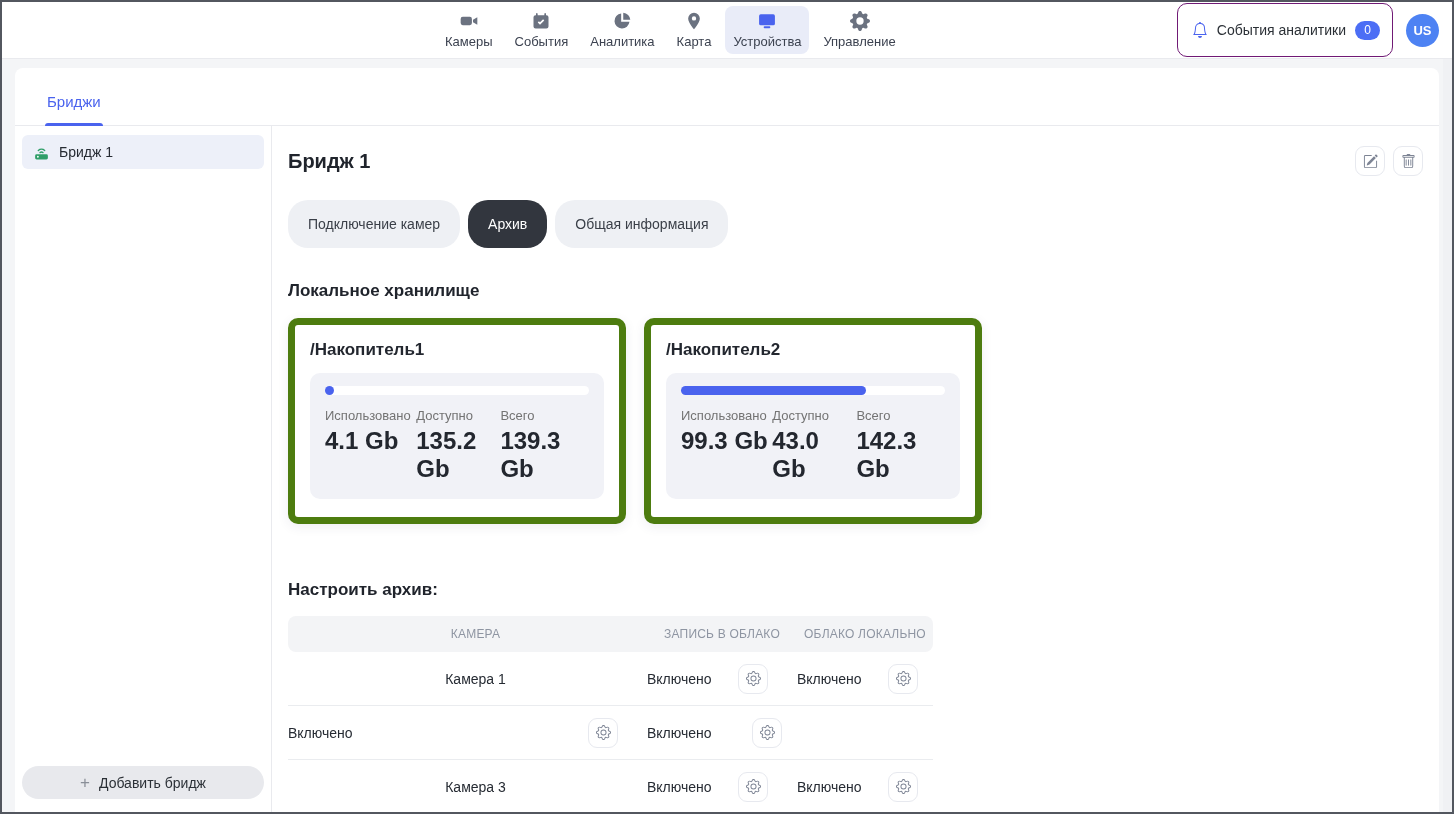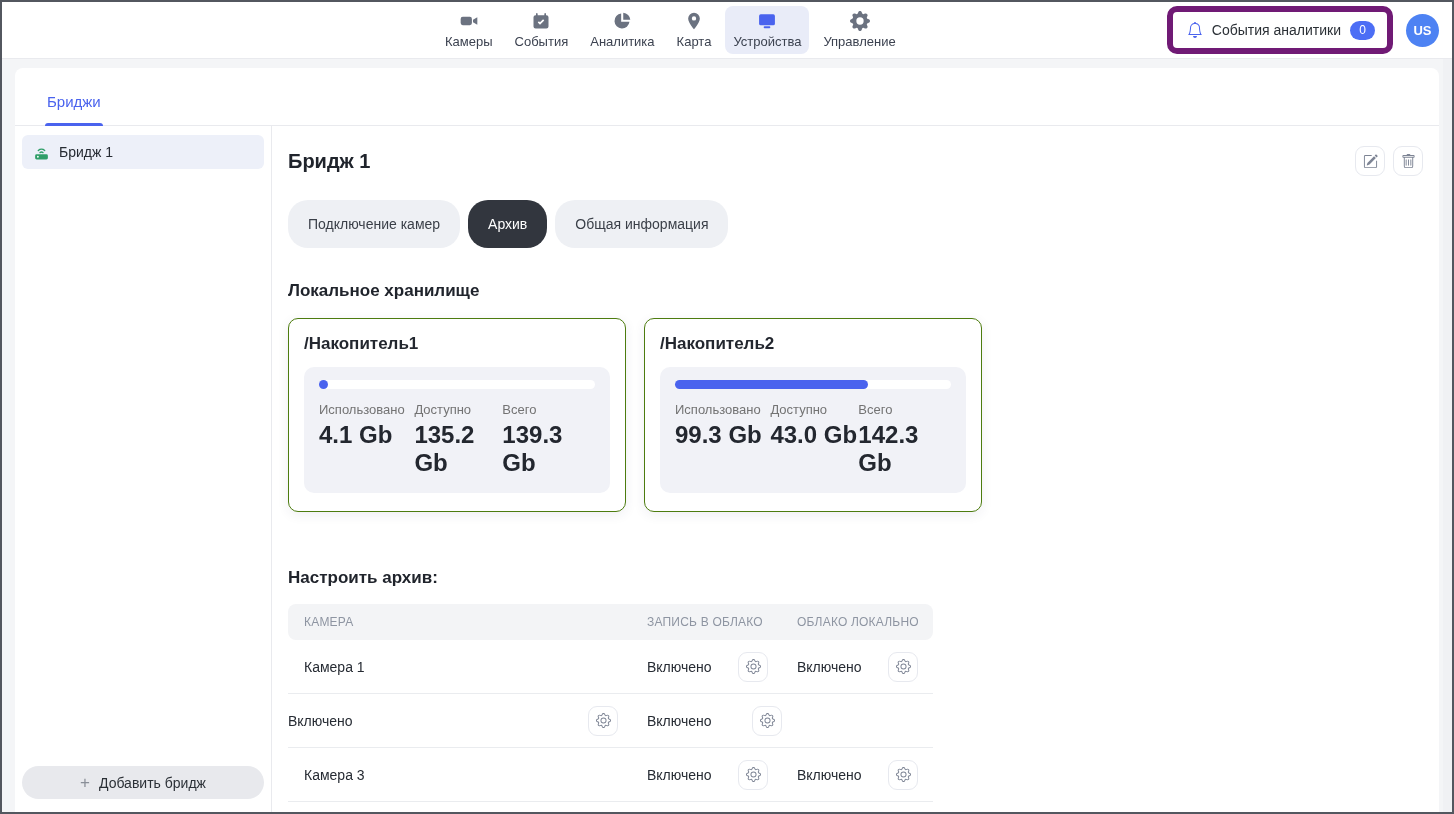--- a/index.html
+++ b/index.html
@@ -17,21 +17,21 @@
   
   .header { position:absolute; top:0; left:0; right:0; height:57px; background:#fff; border-bottom:1px solid var(--border,#e9eaee); z-index:2; }
   .nav { position:absolute; left:435px; top:0; height:100%; display:flex; align-items:center; gap:6px; }
   .nav-item { display:flex; flex-direction:column; align-items:center; gap:3px; padding:5px 8px; border-radius:8px; cursor:pointer; }
   .nav-item .ic { color:#6b7280; }
   .nav-item .ic svg { width:20px; height:20px; }
   .nav-item .lbl { font-size:13px; color:#3c4250; white-space:nowrap; }
   .nav-item.active { background:#e9ecf8; }
   .nav-item.active .ic { color:var(--accent,#4a63ee); }
   .header-right { position:absolute; right:13px; top:50%; transform:translateY(-50%); display:flex; align-items:center; gap:13px; }
-  .events-btn { display:flex; align-items:center; gap:9px; height:48px; padding:0 12px 0 14px; border:6px solid #701a75; border-radius:10px; background:#fff; font-family:inherit; font-size:14px; color:#2b3036; cursor:pointer; }
+  .events-btn { display:flex; align-items:center; gap:9px; height:54px; padding:0 12px 0 14px; border:1px solid #701a75; border-radius:10px; background:#fff; font-family:inherit; font-size:14px; color:#2b3036; cursor:pointer; }
   .events-btn .ic { color:var(--accent,#4a63ee); }
   .events-btn .ic svg { width:16px; height:16px; }
   .badge { min-width:25px; height:19px; padding:0 7px; border-radius:10px; background:var(--badge-bg,#4c6ef5); color:#fff; font-size:12px; display:flex; align-items:center; justify-content:center; }
   .avatar { width:33px; height:33px; border-radius:50%; background:var(--avatar-bg,#4d82f3); color:#fff; font-size:13px; font-weight:700; display:flex; align-items:center; justify-content:center; cursor:pointer; }
 
   
   .scrollbar { position:absolute; top:57px; right:0; bottom:0; width:9px; background:#f0f1f4; z-index:3; }
 
   
   .panel { position:absolute; top:66px; left:13px; right:13px; bottom:0; background:#fff; border-radius:8px 8px 0 0; display:flex; flex-direction:column; }
@@ -54,33 +54,33 @@
   .icon-btn { width:30px; height:30px; border:1px solid #e7e9ef; background:#fff; border-radius:9px; display:flex; align-items:center; justify-content:center; color:#7d8494; cursor:pointer; padding:0; }
   .icon-btn svg { width:15px; height:15px; }
 
   .pill-tabs { display:flex; gap:8px; margin-top:24px; }
   .pill { height:48px; padding:0 20px; border-radius:20px; background:#eef0f4; display:flex; align-items:center; font-size:14px; color:#3a3f48; cursor:pointer; border:none; font-family:inherit; }
   .pill.active { background:var(--active-pill-bg,#32363e); color:#fff; }
 
   .section-heading { font-size:17px; font-weight:700; color:var(--text-dark,#20242c); margin:33px 0 0; }
   .section-heading.archive { margin-top:56px; }
   .cards { display:flex; gap:18px; margin-top:17px; }
-  .card { width:338px; background:#fff; border:1px solid #4d7c0f; border-radius:10px; padding:15px 15px 18px; box-shadow:0 3px 12px rgba(45,55,90,.08); }
+  .card { width:338px; background:#fff; border:7px solid #4d7c0f; border-radius:10px; padding:15px 15px 18px; box-shadow:0 3px 12px rgba(45,55,90,.08); }
   .card-name { font-size:17px; font-weight:600; color:#23272f; }
   .card-inner { margin-top:13px; background:#f1f2f7; border-radius:10px; padding:13px 15px 16px; }
   .track { height:9px; background:#fff; border-radius:5px; }
   .fill { height:9px; background:var(--accent,#4a63ee); border-radius:5px; min-width:9px; width:0; }
   .stats { display:flex; margin-top:13px; }
   .stat { width:103px; }
   .stat:nth-child(2) { width:95px; }
   .stat:last-child { width:auto; }
   .stat-label { font-size:13px; color:#737373; }
   .stat-value { font-size:24px; font-weight:600; color:#23272f; margin-top:4px; }
 
-  .table { width:645px; margin-top:16px; }
+  .table { width:645px; margin-top:16px;text-align:center; }
   .thead { display:grid; grid-template-columns:1fr 150px 136px; background:#f3f4f6; border-radius:8px; height:36px; align-items:center; font-size:12px; color:#8e95a2; letter-spacing:.2px; }
   .thead .th:first-child { padding-left:16px; }
   .trow { display:grid; grid-template-columns:1fr 150px 136px; height:54px; align-items:center; border-bottom:1px solid #eaecef; font-size:14px; color:#262b33; }
   .trow .cam { padding-left:16px; }
   .cell { display:flex; align-items:center; justify-content:space-between; }
   .cell.cloud { padding-right:29px; }
   .cell.local { padding-right:15px; }
 </style>
 </head>
 <body>

